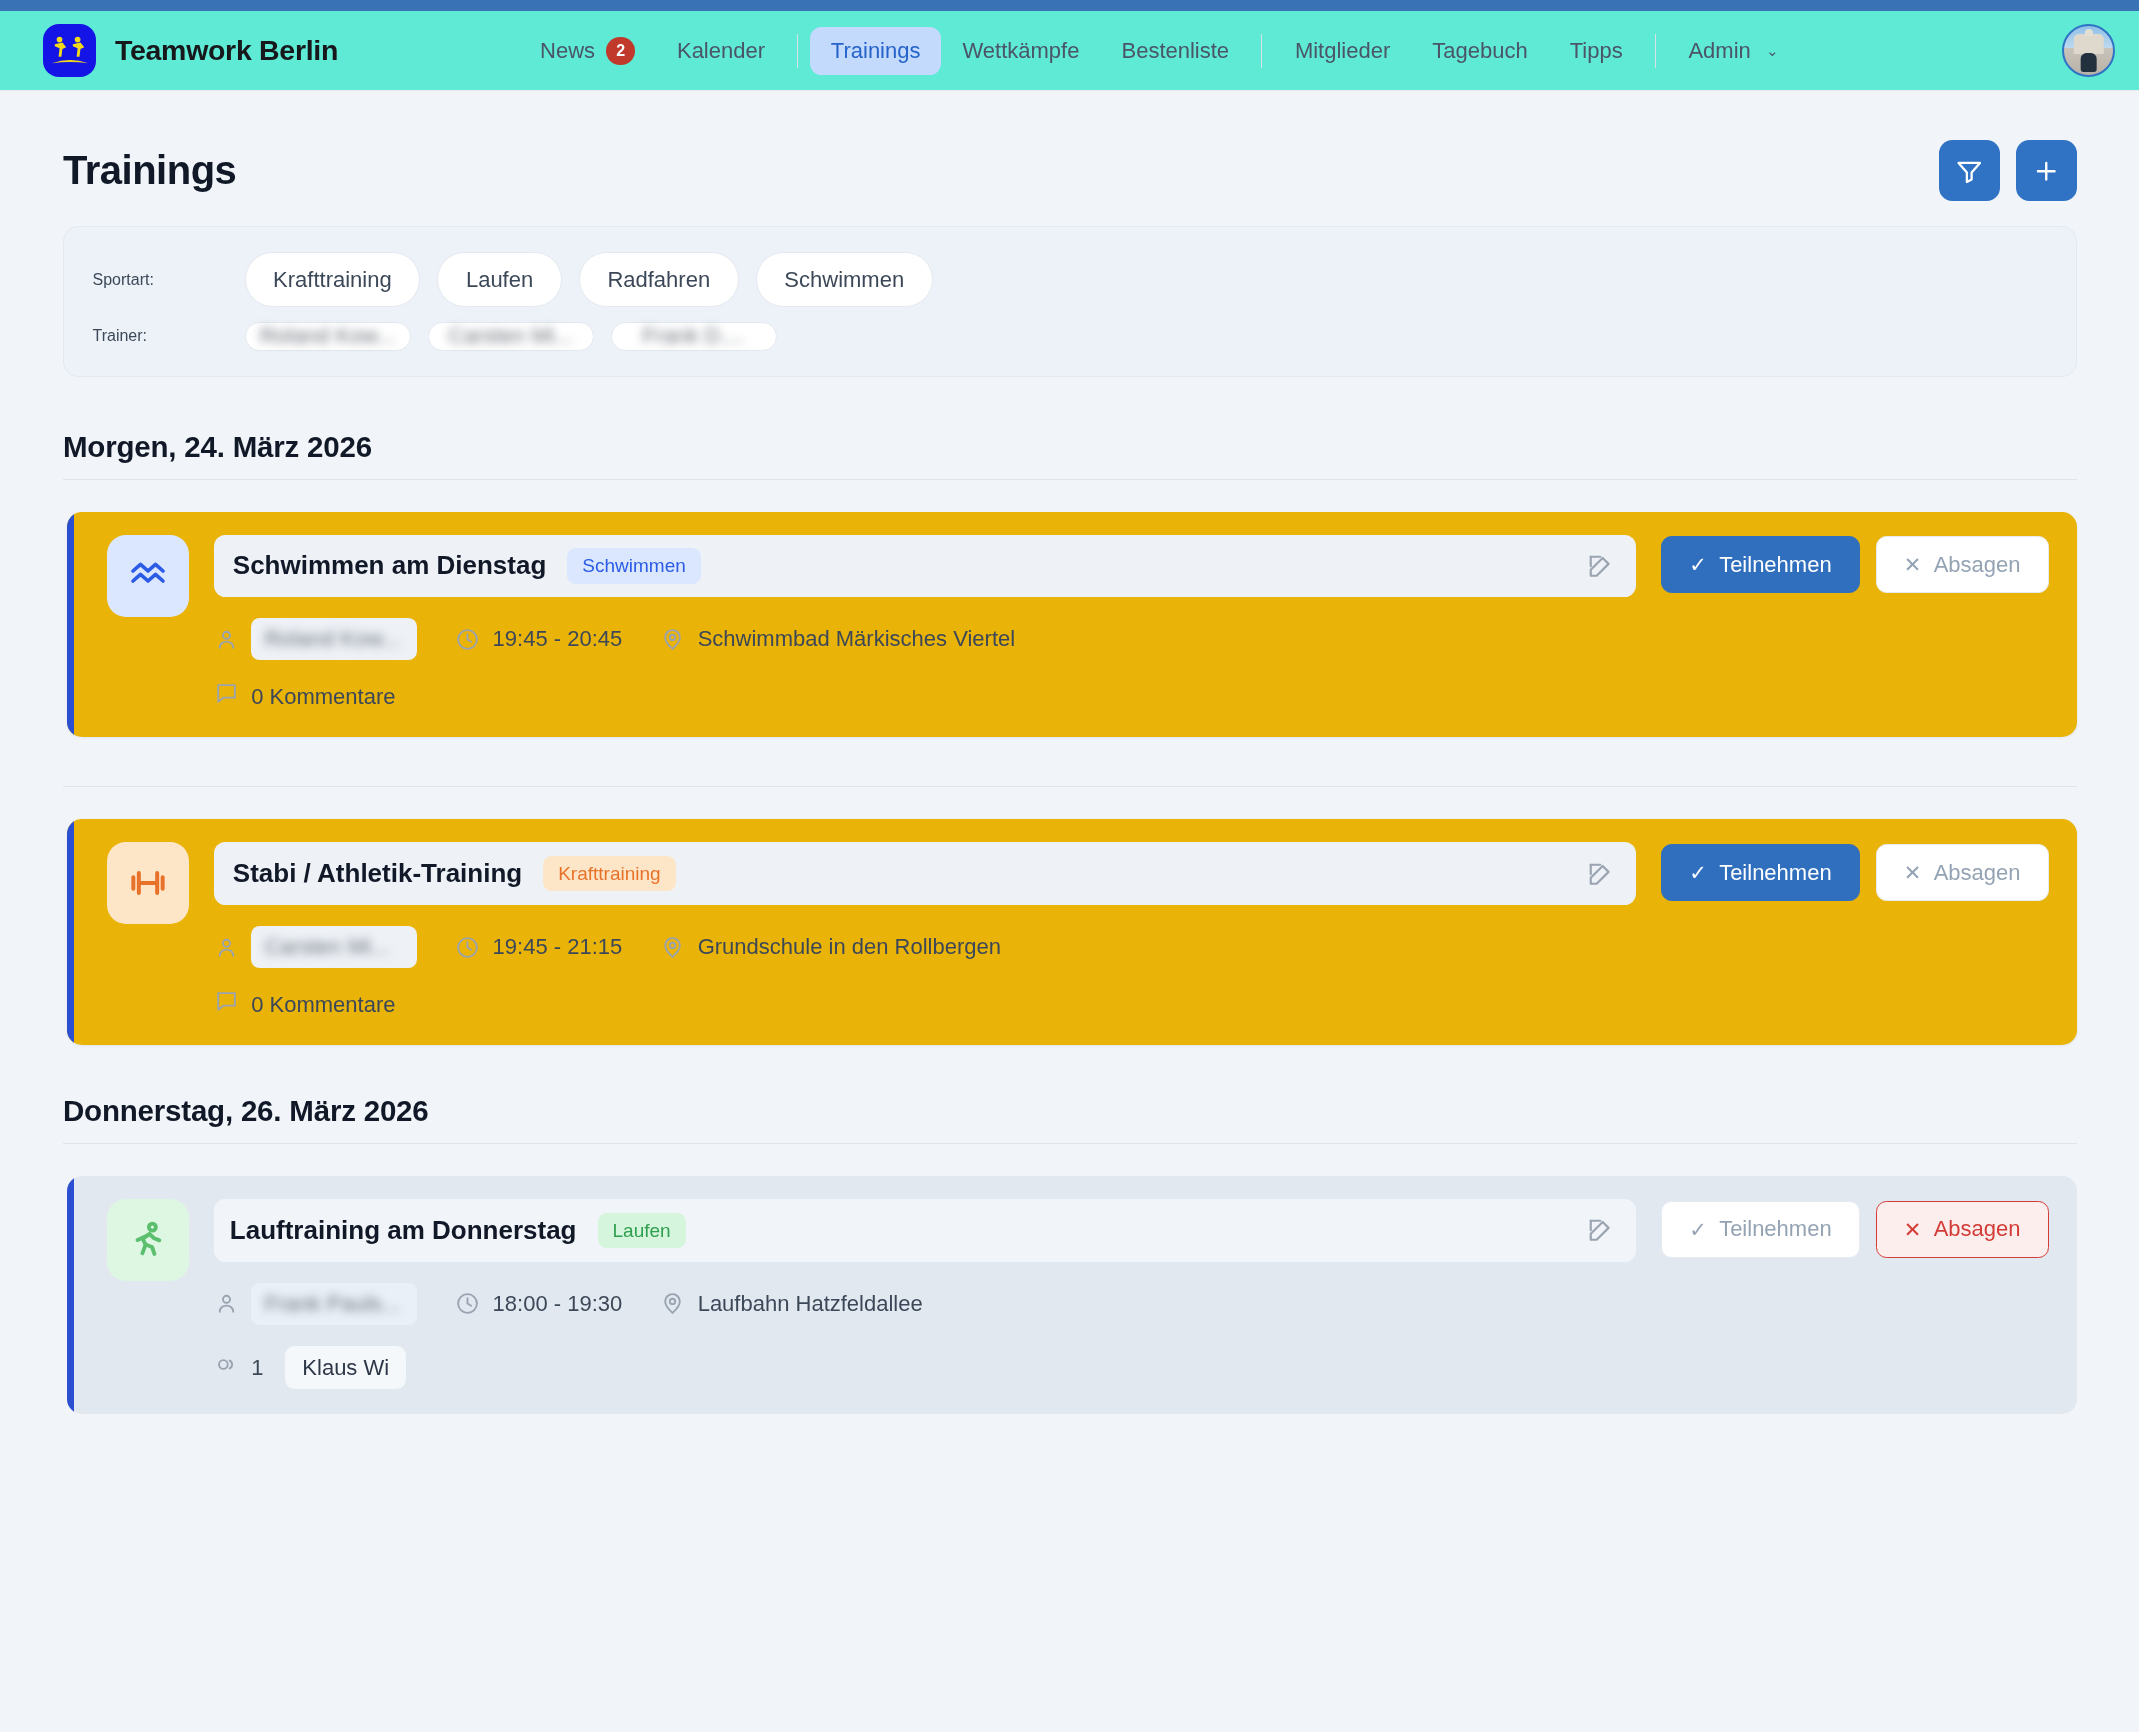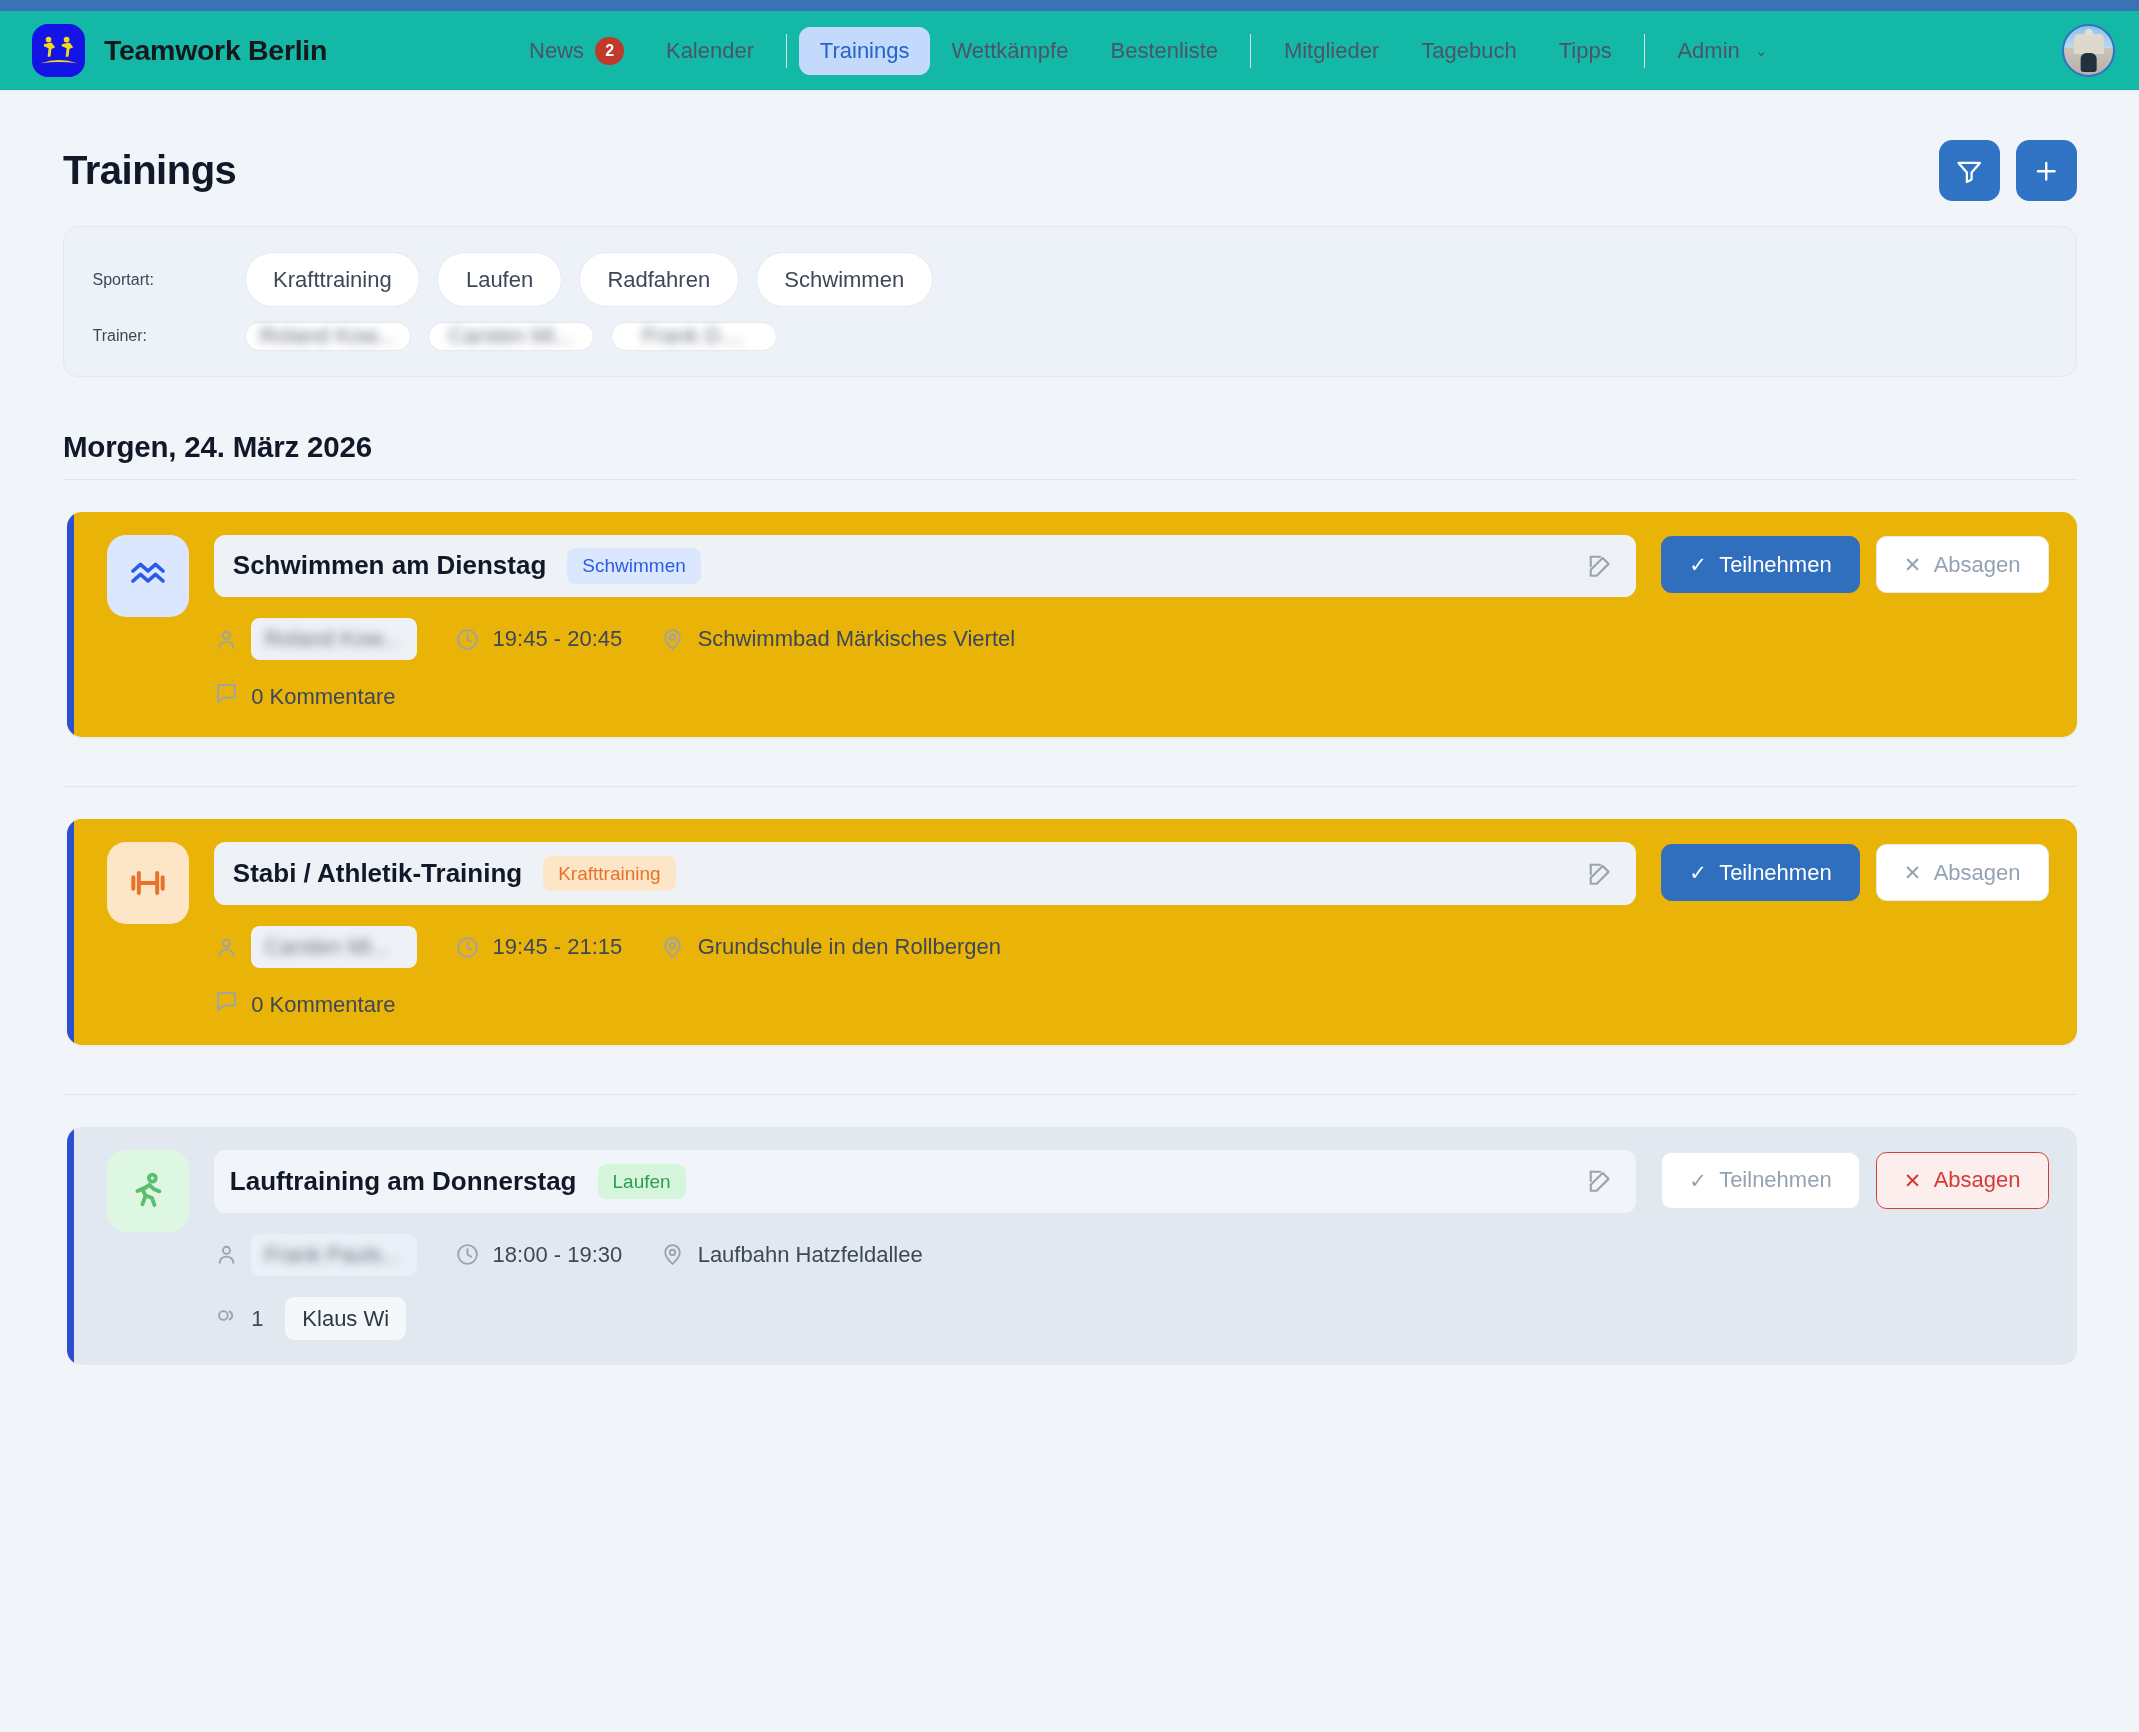--- a/index.html
+++ b/index.html
@@ -8,23 +8,23 @@
     font-family: "Liberation Sans", sans-serif;
     background: #f1f5f9;
     overflow: hidden;
   }
 
   
   .top-strip { height: 11.4px; background: #3a73b5; width: 100%; }
 
   
   .header {
-    height: 80px; background: #14b8a6;
+    height: 80px; background: #5eead4;
     display: flex; align-items: center;
-    padding: 0 25px 0 32px;
+    padding: 0 25px 0 43px;
     border-bottom: 1px solid #e8eaee;
     position: relative;
   }
   .brand { display: flex; align-items: center; gap: 19px; flex: 0 0 auto; }
   .brand-logo {
     width: 53px; height: 53px; border-radius: 16px;
     background: #1414e6; position: relative; overflow: hidden;
     display: flex; align-items: center; justify-content: center;
   }
   .brand-logo svg { display: block; }
@@ -422,20 +422,21 @@
           <button class="btn btn-cancel-idle">
             <span class="glyph">✕</span>
             <span>Absagen</span>
           </button>
         </div>
       </div>
     </div>
   </div>
 
   <div class="day-group">
+    <div class="day-title">Donnerstag, 26. März 2026</div>
     <div class="day-rule"></div>
 
     <div class="card cancelled">
       <div class="card-inner">
         <div class="sport-icon run">
           <svg width="44" height="42" viewBox="0 0 24 24" fill="none" stroke="#5bbf6e" stroke-width="2.2" stroke-linecap="round" stroke-linejoin="round">
             <circle cx="14.5" cy="4.6" r="2"></circle>
             <path d="M9.5 10.5l3.3-1.9 2.7 2.4 3 1.2"></path>
             <path d="M12.8 8.6L9 11.4l1.6 3.2-1.8 5"></path>
             <path d="M10.6 14.6l3.7 1.4 1.4 4"></path>

